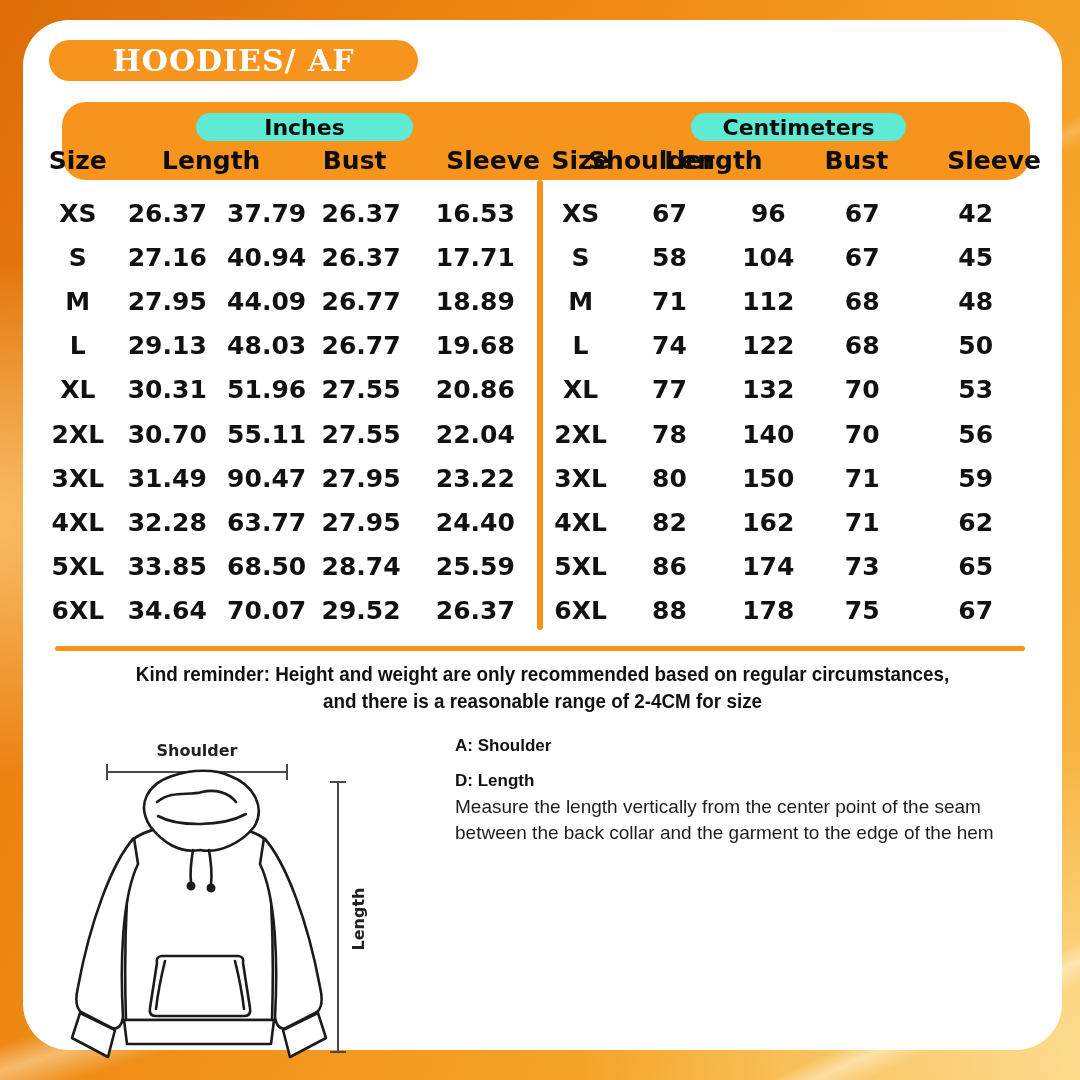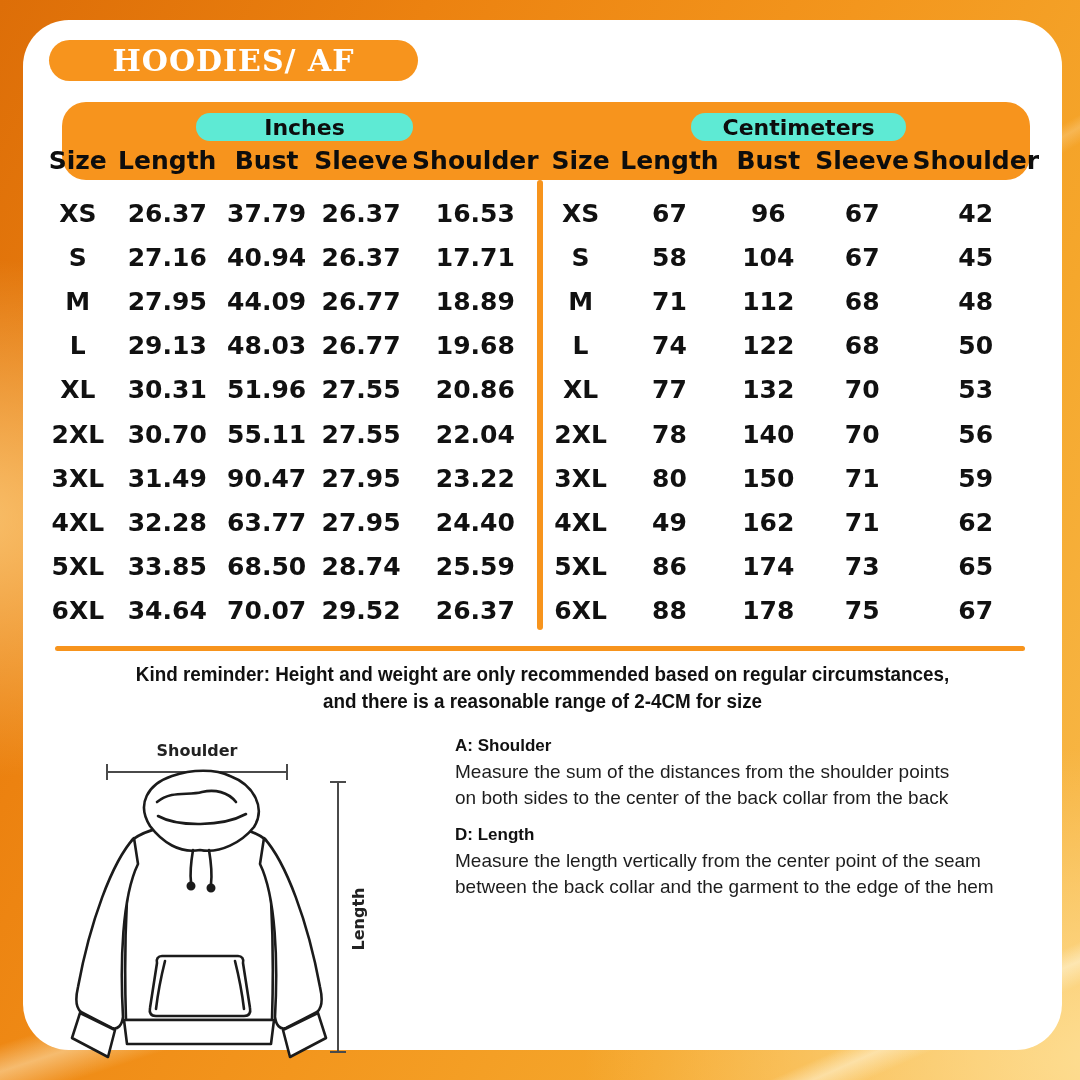--- a/index.html
+++ b/index.html
@@ -31,21 +31,21 @@
   .half{position:absolute;top:82px;}
   .half.left{left:20px;width:497px;}
   .half.right{left:523px;width:494px;}
   .unit-pill{position:absolute;top:11px;height:28px;border-radius:15px;background:#5eead4;
         display:flex;align-items:center;justify-content:center;}
   .half.left  .unit-pill{left:153px;width:217px;}
   .half.right .unit-pill{left:145px;width:215px;}
   .unit-pill span{font-size:22px;font-weight:700;color:#0d0d0d;}
 
   .cols,.trow{display:grid;grid-template-columns:14% 22% 18% 20% 26%;align-items:center;}
-  .cols{position:absolute;top:39px;left:0;right:0;height:39px;}
+  .cols{position:absolute;top:39px;left:0;right:0;height:39px;gap:44px;}
   .cols span{text-align:center;font-size:25px;font-weight:700;color:#0d0d0d;}
 
   .tbody{position:absolute;top:89px;left:0;right:0;}
   .trow{height:44.2px;}
   .tcell{text-align:center;font-size:25px;font-weight:700;color:#111;}
 
   .vdivider{position:absolute;left:514px;top:160px;width:6px;height:450px;background:var(--accent);border-radius:3px;}
   .hrule{position:absolute;left:32px;top:626px;width:970px;height:5px;background:var(--accent);border-radius:3px;}
 
   .reminder{position:absolute;left:0;top:640px;width:100%;text-align:center;
@@ -220,21 +220,21 @@
         </div>
         <div class="trow">
           <div class="tcell">3XL</div>
           <div class="tcell">80</div>
           <div class="tcell">150</div>
           <div class="tcell">71</div>
           <div class="tcell">59</div>
         </div>
         <div class="trow">
           <div class="tcell">4XL</div>
-          <div class="tcell">49</div>
+          <div class="tcell">82</div>
           <div class="tcell">162</div>
           <div class="tcell">71</div>
           <div class="tcell">62</div>
         </div>
         <div class="trow">
           <div class="tcell">5XL</div>
           <div class="tcell">86</div>
           <div class="tcell">174</div>
           <div class="tcell">73</div>
           <div class="tcell">65</div>
@@ -296,22 +296,20 @@
         <path d="M 149,118 C 151,130 152,144 151,152" fill="none"></path>
         <circle cx="131" cy="154" r="3.2" fill="#1b1b1b"></circle>
         <circle cx="151" cy="156" r="3.2" fill="#1b1b1b"></circle>
       </g>
     </svg>
   </div>
 
   <div class="instructions">
     <div class="ins-block">
       <h3>A: Shoulder</h3>
-      <p>Measure the sum of the distances from the shoulder points
-on both sides to the center of the back collar from the back</p>
     </div>
     <div class="ins-block">
       <h3>D: Length</h3>
       <p>Measure the length vertically from the center point of the seam
 between the back collar and the garment to the edge of the hem</p>
     </div>
   </div>
 
 </div>
 

